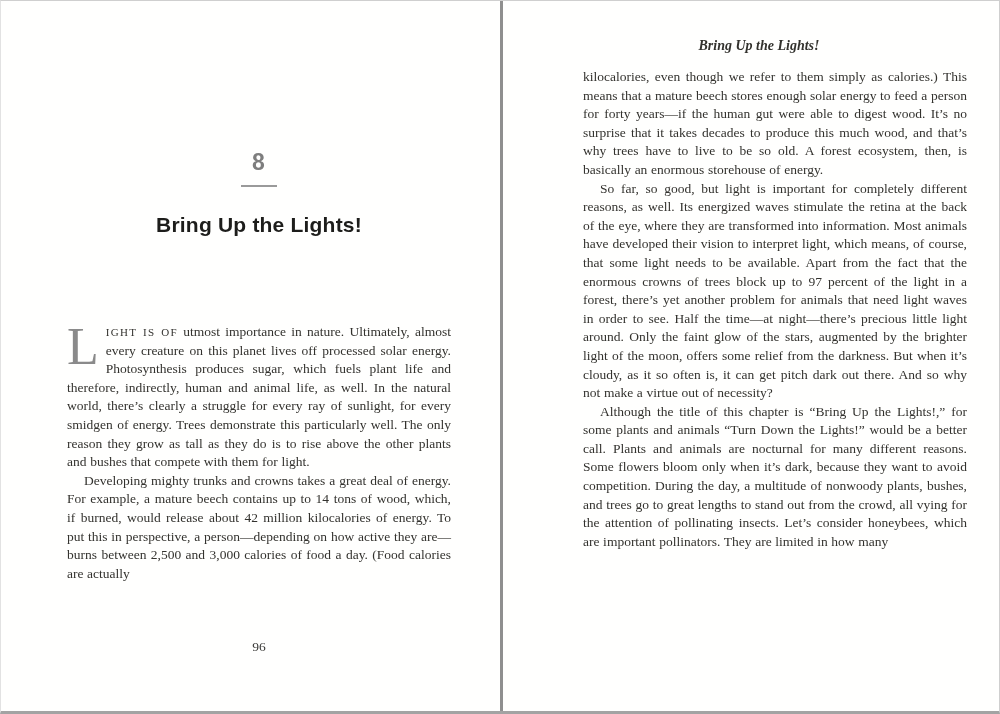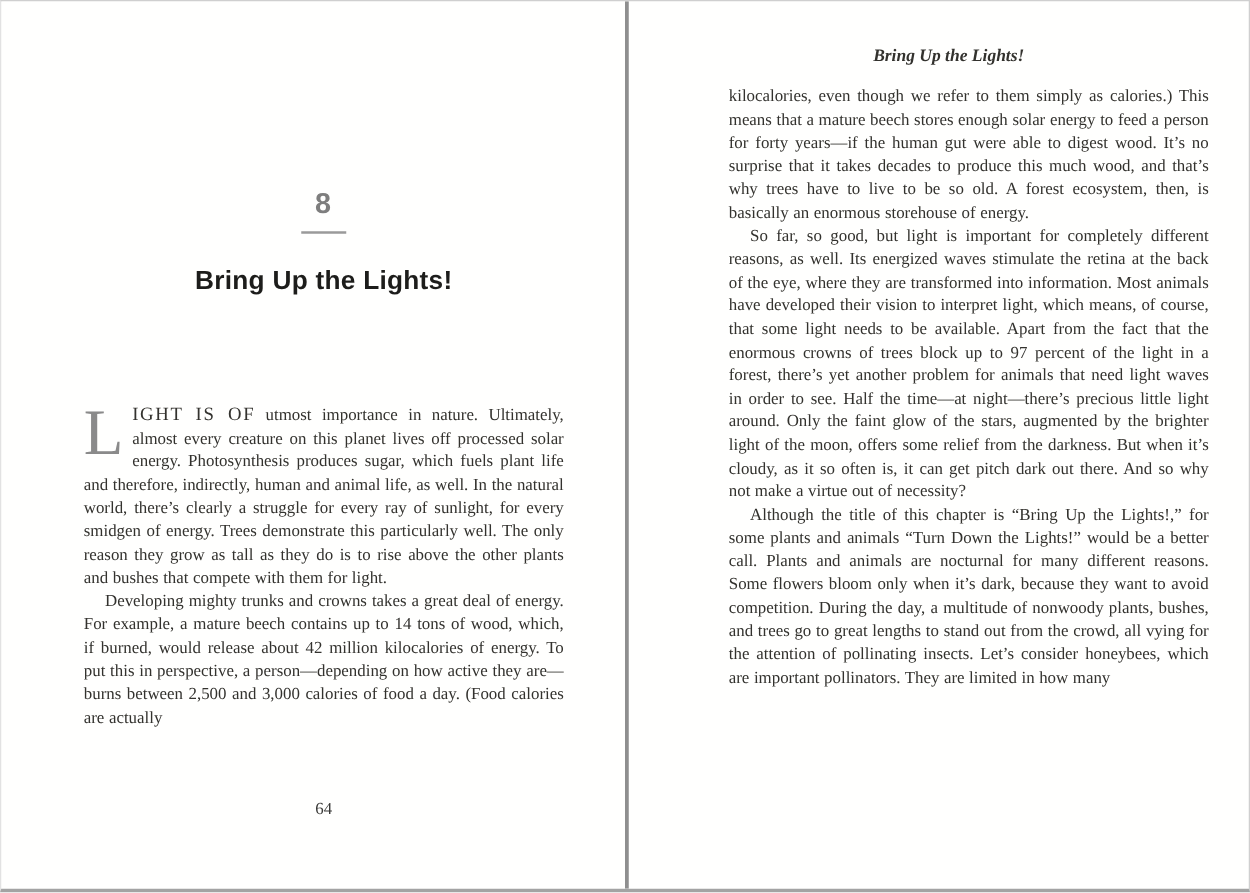--- a/index.html
+++ b/index.html
@@ -32,21 +32,21 @@
   }
   .left-body  { top:322px; left:66px; width:384px; }
   .right-body { top:67px;  left:80px; width:384px; }
   .body-copy p { margin:0; padding:0; }
   .body-copy p.indented { text-indent:17px; }
 
   .drop-cap {
     float:left; font-size:52px; line-height:42px; height:50px;
     padding:3px 7px 0 0; color:#8a8a8a; font-family:"Liberation Serif", serif;
   }
-  .small-caps { font-size:15px; letter-spacing:1.3px; }
+  .small-caps { font-size:11px; letter-spacing:1.3px; }
 
   .running-header {
     position:absolute; top:37px; left:64px; width:384px; text-align:center;
     font-style:italic; font-weight:700; font-size:14px; color:#33322e;
   }
   .folio { position:absolute; text-align:center; font-size:13.5px; color:#3a3a38; }
   .folio-left  { top:638px; left:66px; width:384px; }
   .folio-right { top:645px; left:64px; width:384px; }
 </style>
 </head>
@@ -60,21 +60,21 @@
       <div class="chapter-number">8</div>
       <hr class="chapter-rule">
       <h1 class="chapter-title">Bring Up the Lights!</h1>
     </div>
 
     <div class="body-copy left-body">
       <p><span class="drop-cap">L</span><span class="small-caps">IGHT IS OF</span><span> utmost importance in nature. Ultimately, almost every creature on this planet lives off processed solar energy. Photosynthesis produces sugar, which fuels plant life and therefore, indirectly, human and animal life, as well. In the natural world, there’s clearly a struggle for every ray of sunlight, for every smidgen of energy. Trees demonstrate this particularly well. The only reason they grow as tall as they do is to rise above the other plants and bushes that compete with them for light.</span></p>
       <p class="indented">Developing mighty trunks and crowns takes a great deal of energy. For example, a mature beech contains up to 14 tons of wood, which, if burned, would release about 42 million kilocalories of energy. To put this in perspective, a person—depending on how active they are—burns between 2,500 and 3,000 calories of food a day. (Food calories are actually</p>
     </div>
 
-    <div class="folio folio-left">64</div>
+    <div class="folio folio-left">96</div>
   </div>
 
   <div class="spine"></div>
 
   <div class="page page-right">
 
     <div class="running-header">Bring Up the Lights!</div>
 
     <div class="body-copy right-body">
       <p>kilocalories, even though we refer to them simply as calories.) This means that a mature beech stores enough solar energy to feed a person for forty years—if the human gut were able to digest wood. It’s no surprise that it takes decades to produce this much wood, and that’s why trees have to live to be so old. A forest ecosystem, then, is basically an enormous storehouse of energy.</p>

